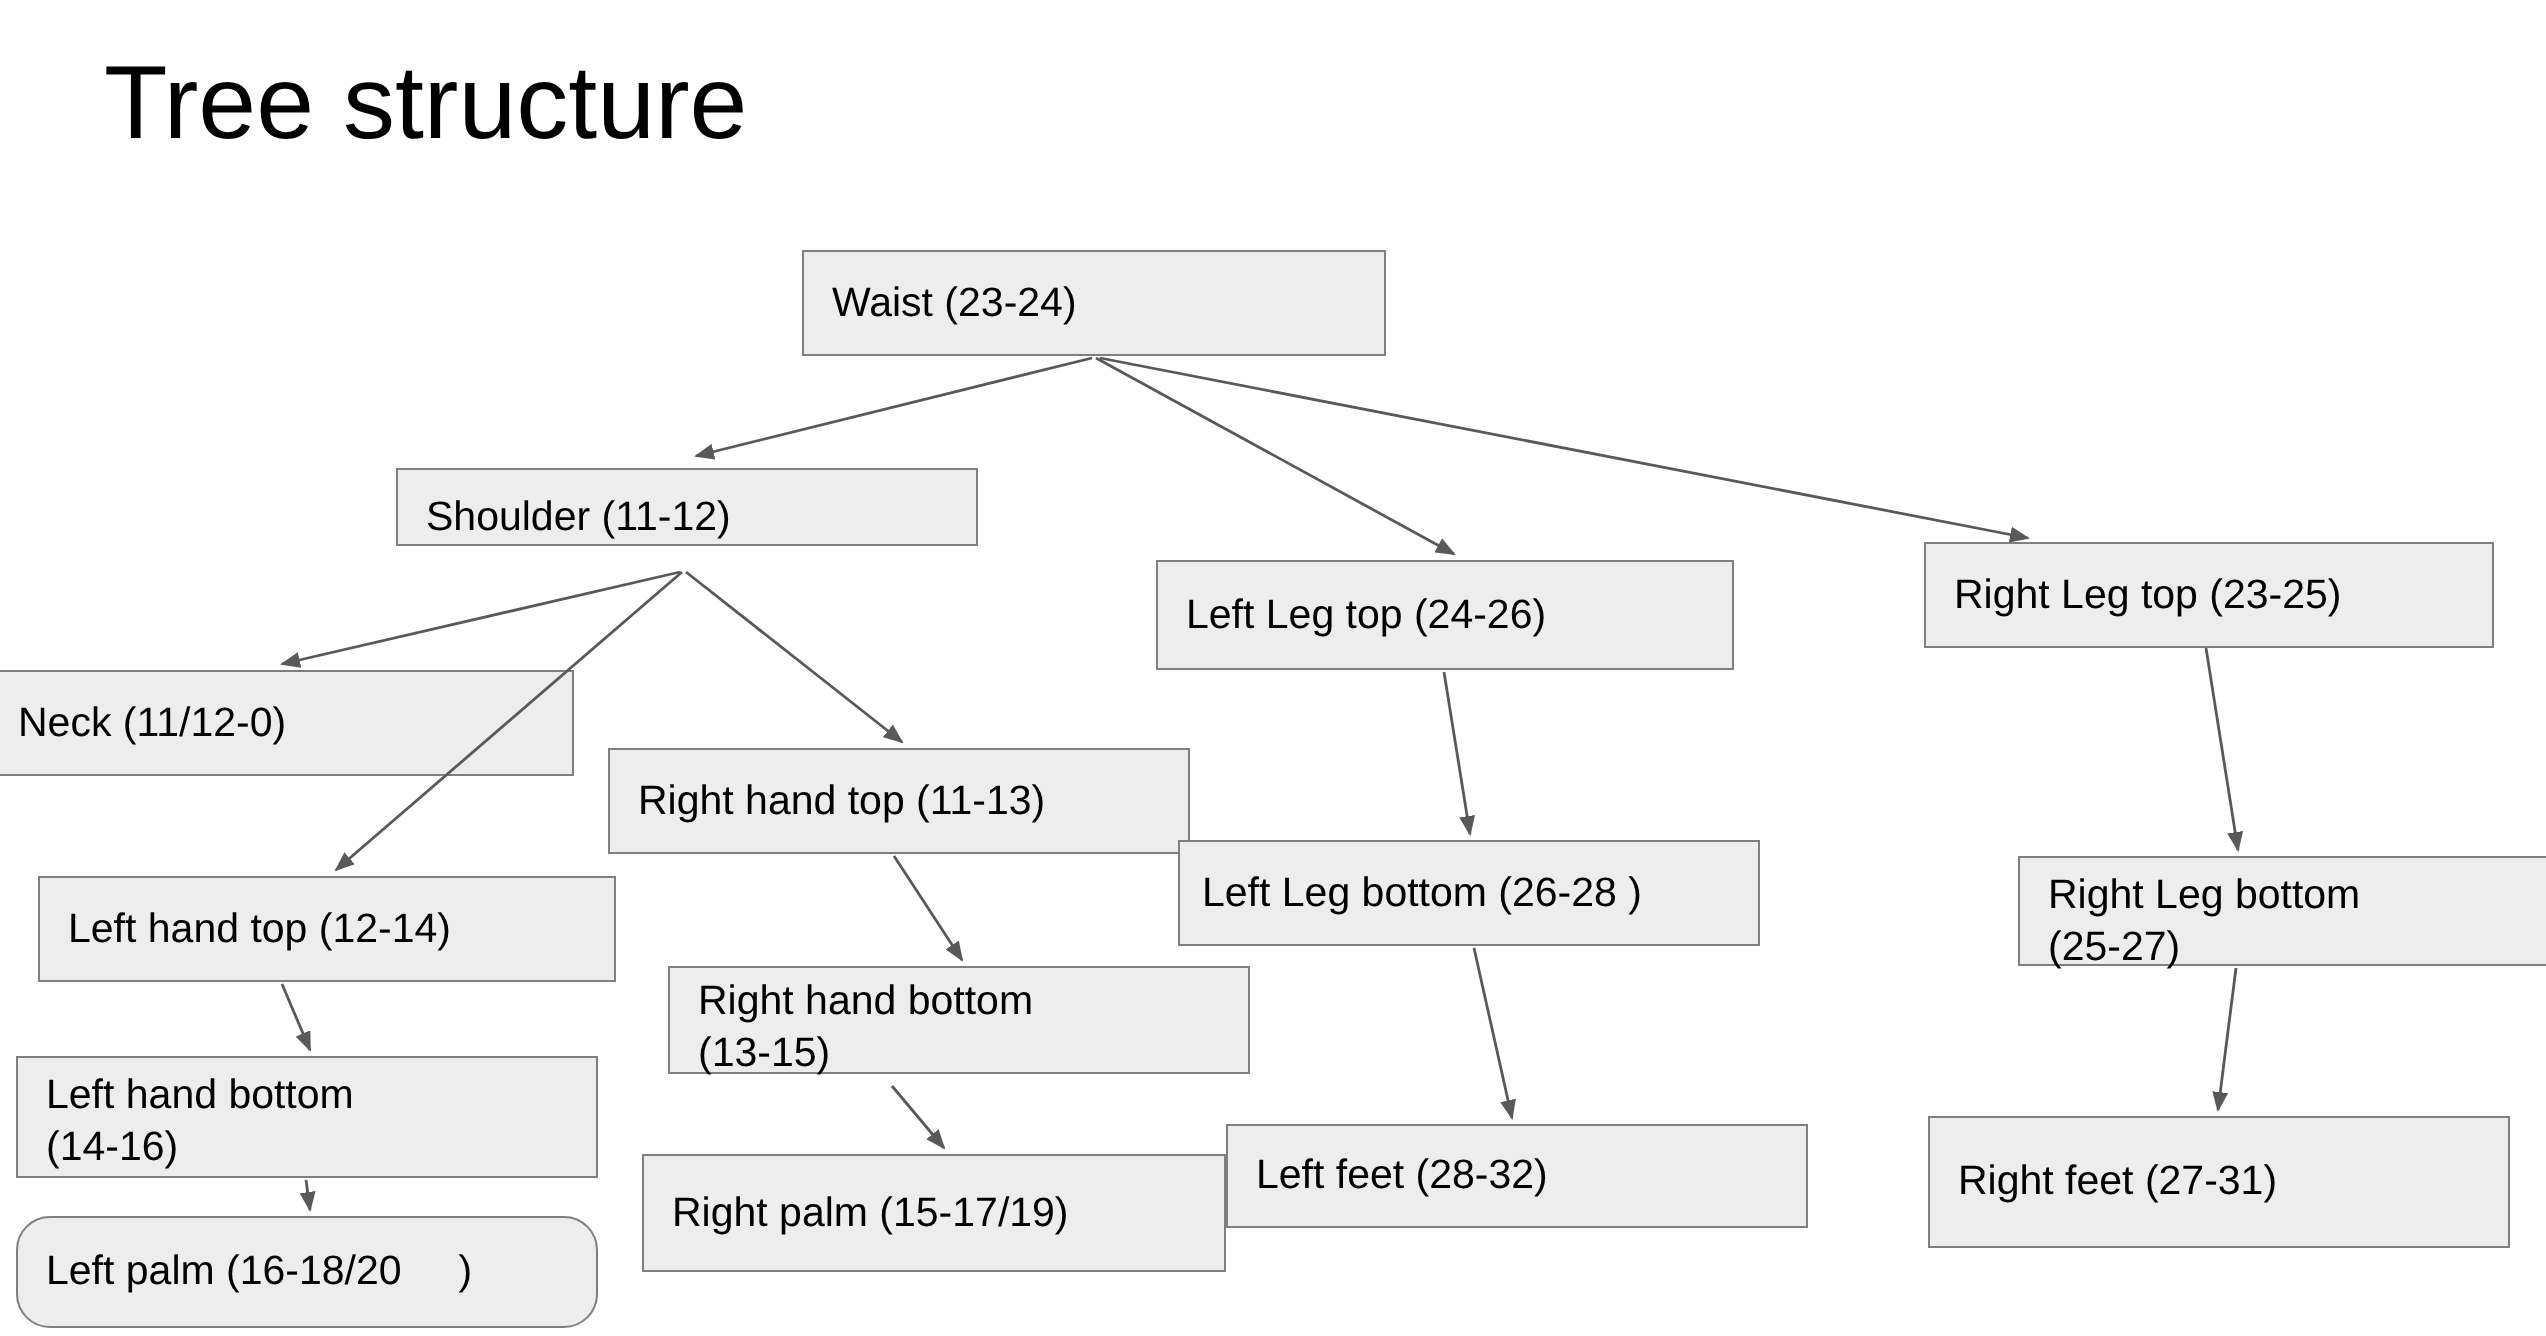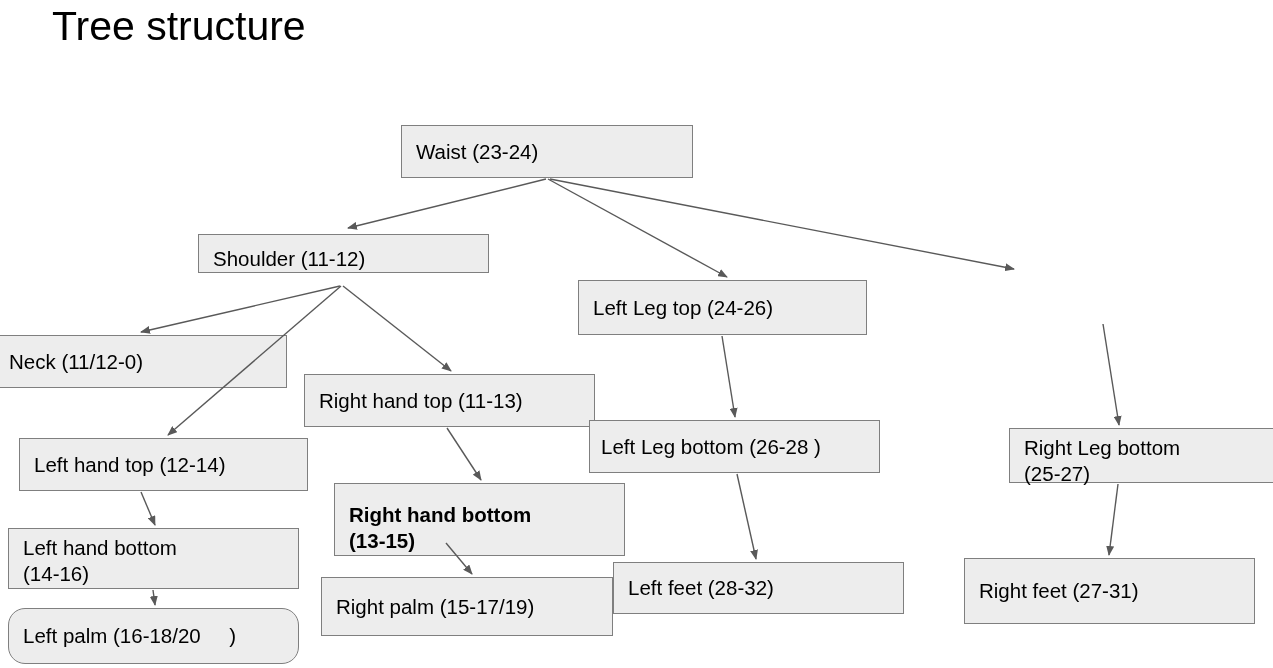--- a/index.html
+++ b/index.html
@@ -18,22 +18,22 @@
   }
   #canvas {
     position: absolute;
     left: 0; top: 0;
     width: 1273px;
     height: 668px;
   }
   .page-title {
     position: absolute;
     left: 52px;
-    top: 2px;
-    font-size: 41px;
+    top: 28px;
+    font-size: 52px;
     line-height: 48px;
     font-weight: normal;
     color: #000000;
     white-space: pre;
   }
   svg.edges {
     position: absolute;
     left: 0; top: 0;
     width: 1273px;
     height: 668px;
@@ -59,21 +59,21 @@
   
   #n-waist            { left:401px;  top:125px; width:292px; height:53px; }
   #n-shoulder         { left:198px;  top:234px; width:291px; height:39px;align-items:flex-end; }
   #n-left-leg-top     { left:578px;  top:280px; width:289px; height:55px; }
   #n-right-leg-top    { left:962px;  top:271px; width:285px; height:53px; }
   #n-neck             { left:-3px;   top:335px; width:290px; height:53px; padding-left:11px; }
   #n-right-hand-top   { left:304px;  top:374px; width:291px; height:53px; }
   #n-left-leg-bottom  { left:589px;  top:420px; width:291px; height:53px;padding-left:11px; }
   #n-right-leg-bottom { left:976px;  top:428px; width:289px; height:55px; align-items:flex-start; padding-top:6px;margin-left:33px; }
   #n-left-hand-top    { left:19px;   top:438px; width:289px; height:53px; }
-  #n-right-hand-bottom{ left:334px;  top:483px; width:291px; height:73px; align-items:flex-start; padding-top:18px;font-weight:bold; }
+  #n-right-hand-bottom{ left:334px;  top:483px; width:291px; height:54px; align-items:flex-start; padding-top:4px; }
   #n-left-hand-bottom { left:8px;    top:528px; width:291px; height:61px; align-items:flex-start; padding-top:6px; }
   #n-right-feet       { left:964px;  top:558px; width:291px; height:66px; }
   #n-left-feet        { left:613px;  top:562px; width:291px; height:52px; }
   #n-right-palm       { left:321px;  top:577px; width:292px; height:59px; }
   #n-left-palm        { left:8px;    top:608px; width:291px; height:56px;border-radius:17px; }
   
   .layer-nodes { position:absolute; left:0; top:0; width:1273px; height:668px; }
   .layer-edges-over { z-index: 5; }
 </style>
 </head>
@@ -90,20 +90,23 @@
     </div>
 
     <div class="node" id="n-shoulder">
       <span class="label">Shoulder (11-12)</span>
     </div>
 
     <div class="node" id="n-left-leg-top">
       <span class="label">Left Leg top (24-26)</span>
     </div>
 
+    <div class="node" id="n-right-leg-top">
+      <span class="label">Right Leg top (23-25)</span>
+    </div>
 
     <div class="node" id="n-neck">
       <span class="label">Neck (11/12-0)</span>
     </div>
 
     <div class="node" id="n-right-hand-top">
       <span class="label">Right hand top (11-13)</span>
     </div>
 
     <div class="node" id="n-left-leg-bottom">

